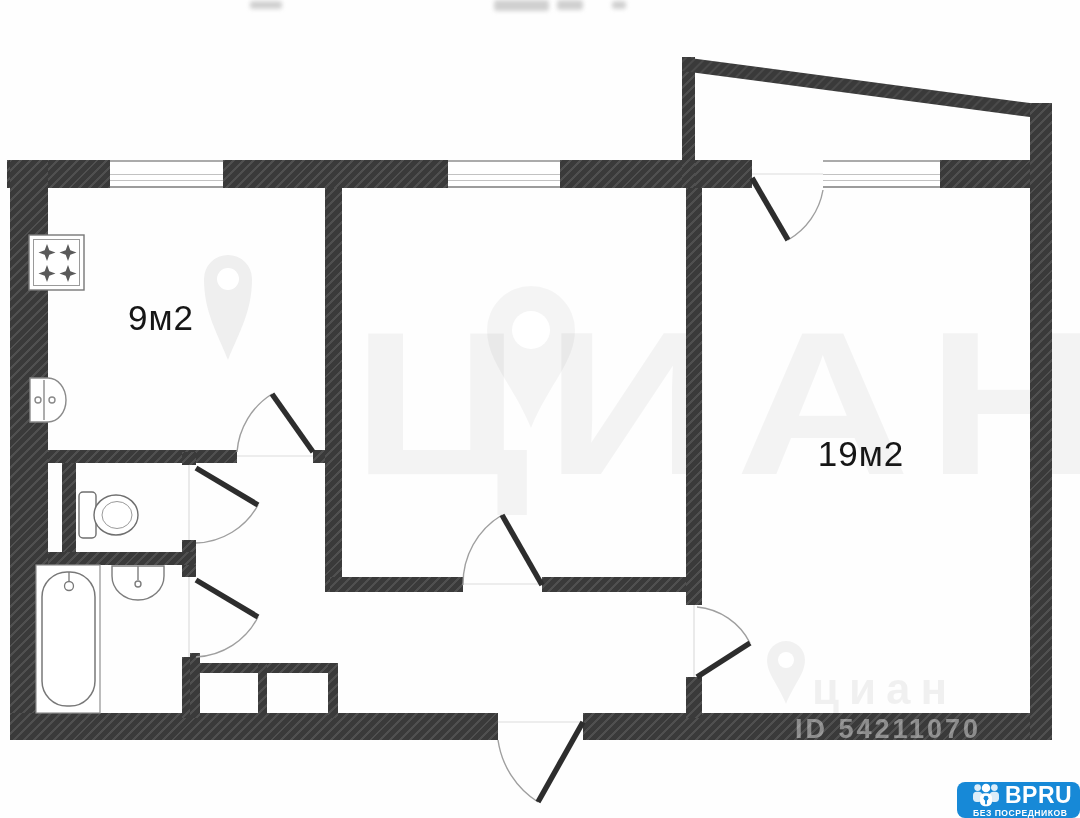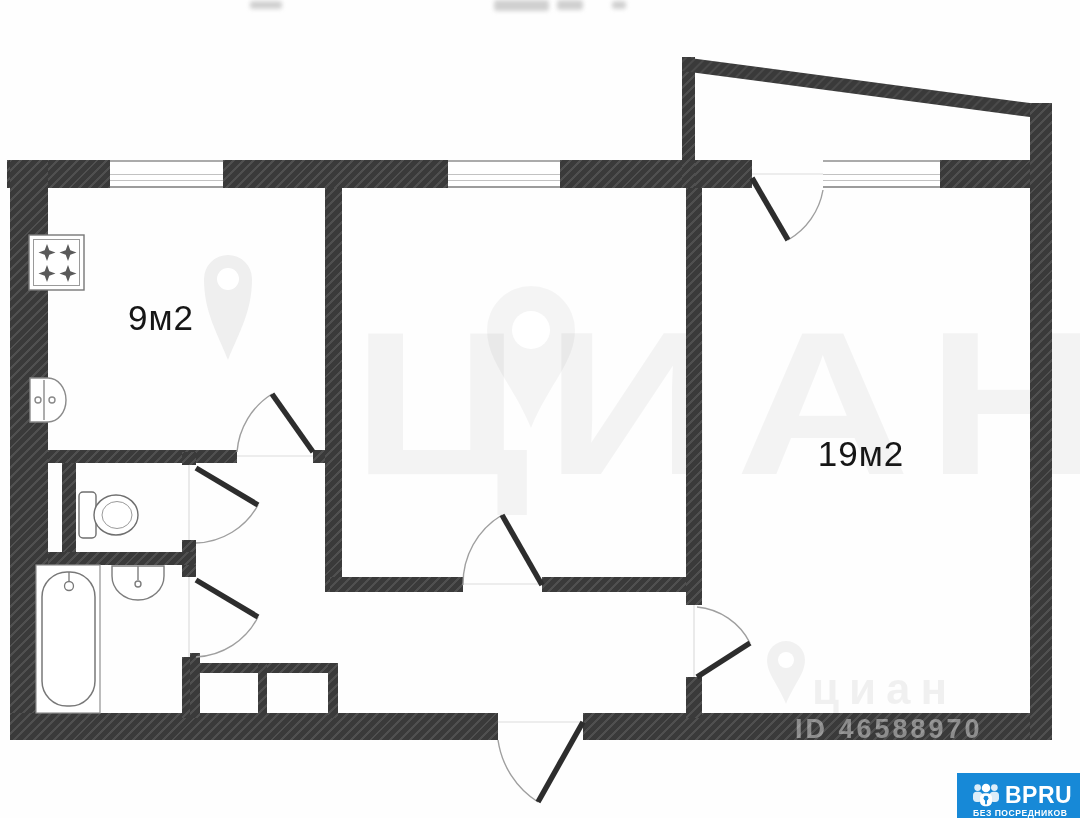--- a/index.html
+++ b/index.html
@@ -25,23 +25,23 @@
           color:rgba(0,0,0,0.055);letter-spacing:10px;z-index:1;}
   .listing-id{position:absolute;left:795px;top:714px;font-size:27px;font-weight:700;
           color:rgba(255,255,255,0.42);letter-spacing:3px;z-index:6;}
   .smudge{position:absolute;background:rgba(140,140,140,0.4);filter:blur(2px);
           border-radius:3px;z-index:6;}
   
   #overlay{position:absolute;left:0;top:0;z-index:4;pointer-events:none;}
   #underlay{position:absolute;left:0;top:0;z-index:1;pointer-events:none;}
   #balcony-svg{position:absolute;left:0;top:0;z-index:2;pointer-events:none;}
   
-  .badge{position:absolute;right:0;bottom:0;width:123px;height:45px;z-index:10;
-         display:flex;flex-direction:column;justify-content:flex-end;padding-left:14px;
-         box-sizing:border-box;}
+  .badge{position:absolute;right:0;bottom:0;width:123px;height:36px;z-index:10;
+         display:flex;flex-direction:column;justify-content:flex-start;padding-left:14px;
+         box-sizing:border-box;border-radius:8px;}
   .badge-row{display:flex;align-items:center;gap:4px;}
   .badge-title{color:#fff;font-size:23px;font-weight:700;letter-spacing:0.5px;line-height:1;}
   .badge-sub{color:#fff;font-size:8.6px;font-weight:700;letter-spacing:0.5px;margin-top:0;
          margin-left:2px;white-space:nowrap;}
 </style>
 </head>
 <body>
 
 <div id="stage">
 
@@ -173,21 +173,21 @@
     <g fill="#ffffff" stroke="#7d7d7d" stroke-width="1.4">
       <path d="M112,566 h52 v10 a26,24 0 0 1 -26,24 a26,24 0 0 1 -26,-24 Z"></path>
       <line x1="138" y1="566" x2="138" y2="580"></line>
       <circle cx="138" cy="584" r="3"></circle>
     </g>
   </svg>
 
   <div class="area-label" style="left:161px;top:318px;">9м2</div>
   <div class="area-label" style="left:861px;top:454px;">19м2</div>
 
-  <div class="listing-id">ID 46588970</div>
+  <div class="listing-id">ID 54211070</div>
 
   <div class="smudge" style="left:250px;top:1px;width:32px;height:8px;"></div>
   <div class="smudge" style="left:494px;top:0px;width:55px;height:11px;"></div>
   <div class="smudge" style="left:557px;top:0px;width:26px;height:10px;"></div>
   <div class="smudge" style="left:612px;top:1px;width:14px;height:8px;"></div>
 
   <div class="badge" id="badge-box" style="background: rgb(23, 137, 215);">
     <div class="badge-row">
       <svg width="30" height="26" viewBox="0 0 32 28">
         <g fill="#ffffff" fill-opacity="0.85">

